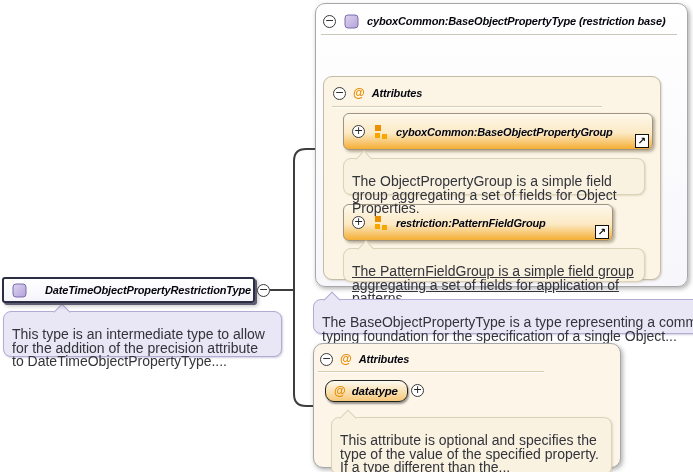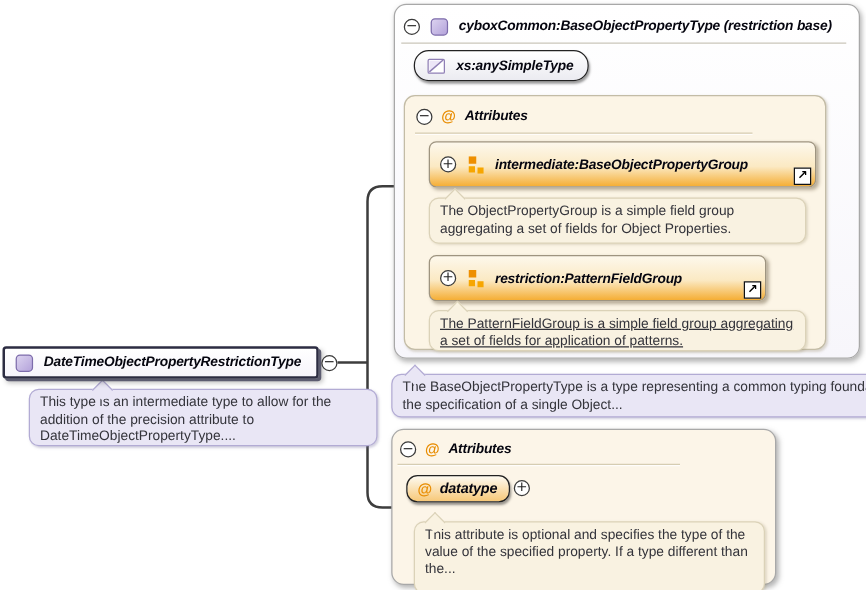--- a/index.html
+++ b/index.html
@@ -9,37 +9,37 @@
   }
   .abs{position:absolute;box-sizing:border-box;}
   svg.connector{position:absolute;left:0;top:0;z-index:1;}
 
   
   .root-box{
     left:2px;top:277px;width:253px;height:26px;z-index:3;
     background:linear-gradient(#ffffff,#f6f4fb);
     border:2px solid #2c2c42;border-radius:3px;
     box-shadow:2px 2px 0 #5c5c70, 3px 3px 4px rgba(0,0,0,.25);
-    display:flex;align-items:center;gap:8px;padding:0 6px 0 8px;
+    display:flex;align-items:center;gap:18px;padding:0 6px 0 8px;
   }
   .bold-label{font-weight:bold;font-size:11px;letter-spacing:-0.15px;white-space:nowrap;color:#05050f;font-style:italic;}
 
   
   .toggle{
     width:13px;height:13px;border:1px solid #3a3a3a;border-radius:50%;background:#fff;
     display:flex;align-items:center;justify-content:center;
     font-size:11px;line-height:10px;color:#222;flex:0 0 auto;box-sizing:border-box;
     font-family:"DejaVu Sans",sans-serif;padding-bottom:1px;
   }
   .root-toggle{left:257px;top:284px;z-index:4;}
 
   
   .note{
-    border-radius:8px;font-size:11px;line-height:13.5px;color:#33333a;
-    padding:4px 8px;z-index:2;
+    border-radius:8px;font-size:14px;line-height:13.5px;color:#33333a;
+    padding:16px 8px;z-index:2;
   }
   .note .tail{
     position:absolute;top:-6px;width:11px;height:11px;transform:rotate(45deg);
   }
   .purple-note{background:#e9e6f5;border:1px solid #b2abd4;box-shadow:1px 1px 2px rgba(120,115,160,.35);}
   .purple-note .tail{background:#e9e6f5;border-left:1px solid #b2abd4;border-top:1px solid #b2abd4;}
   .cream-note{background:#f9f2e1;border:1px solid #dbd2b8;box-shadow:1px 1px 2px rgba(150,140,100,.25);}
   .cream-note .tail{background:#f9f2e1;border-left:1px solid #dbd2b8;border-top:1px solid #dbd2b8;}
 
   
@@ -100,60 +100,52 @@
   </svg>
 
   <div class="abs root-box">
     <svg class="icon" width="15" height="15">
       <rect x="1" y="1" width="13" height="13" rx="3" fill="url(#purpg)" stroke="#7d6cab"></rect>
     </svg>
     <span class="bold-label">DateTimeObjectPropertyRestrictionType</span>
   </div>
   <div class="abs toggle root-toggle">−</div>
 
-  <div class="abs note purple-note" style="left:3px;top:311px;width:279px;height:46px;margin-left:20px;">
+  <div class="abs note purple-note" style="left:3px;top:311px;width:279px;height:46px;">
     <span class="tail" style="left:52px;"></span>
     <span>This type is an intermediate type to allow for the addition of the precision attribute to DateTimeObjectPropertyType....</span>
   </div>
 
   <div class="abs panel big-panel">
     <div class="hdr" style="left:7px;top:9px;">
       <span class="toggle">−</span>
       <svg class="icon" width="15" height="15">
         <rect x="1" y="1" width="13" height="13" rx="3" fill="url(#purpg)" stroke="#7d6cab"></rect>
       </svg>
       <span class="bold-label">cyboxCommon:BaseObjectPropertyType (restriction base)</span>
     </div>
     <div class="divider" style="left:5px;top:30px;width:356px;"></div>
 
-    <div class="pill type-pill">
-      <svg class="icon" width="16" height="14">
-        <rect x="1.5" y="1.5" width="13" height="11" rx="1" fill="#ffffff" stroke="#8f7fb5"></rect>
-        <polygon points="2.5,2.5 12.5,2.5 2.5,11" fill="#ece6f7"></polygon>
-        <line x1="2.5" y1="11.5" x2="13.5" y2="2" stroke="#8f7fb5" stroke-width="1.2"></line>
-      </svg>
-      <span class="bold-label">xs:anySimpleType</span>
-    </div>
 
     <div class="abs cream-panel">
       <div class="hdr" style="left:9px;top:8px;gap:7px;">
         <span class="toggle">−</span>
         <span class="at">@</span>
         <span class="bold-label">Attributes</span>
       </div>
       <div class="divider" style="left:8px;top:29px;width:270px;background:#d6cdb2;"></div>
 
       <div class="group-box" style="left:19px;top:36px;width:292px;height:35px;">
         <span class="toggle">+</span>
         <svg class="icon" width="13" height="14">
           <rect x="1" y="0" width="6" height="6" fill="#ee8f00"></rect>
           <rect x="1" y="8" width="5" height="5" fill="#f7a600"></rect>
           <rect x="8" y="9" width="5" height="5" fill="#f7a600"></rect>
         </svg>
-        <span class="bold-label">intermediate:BaseObjectPropertyGroup</span>
+        <span class="bold-label">cyboxCommon:BaseObjectPropertyGroup</span>
         <span class="jump">↗</span>
       </div>
       <div class="abs note cream-note" style="left:19px;top:81px;width:302px;height:37px;">
         <span class="tail" style="left:14px;"></span>
         <span>The ObjectPropertyGroup is a simple field group aggregating a set of fields for Object Properties.</span>
       </div>
 
       <div class="group-box" style="left:19px;top:127px;width:252px;height:35px;">
         <span class="toggle">+</span>
         <svg class="icon" width="13" height="14">

